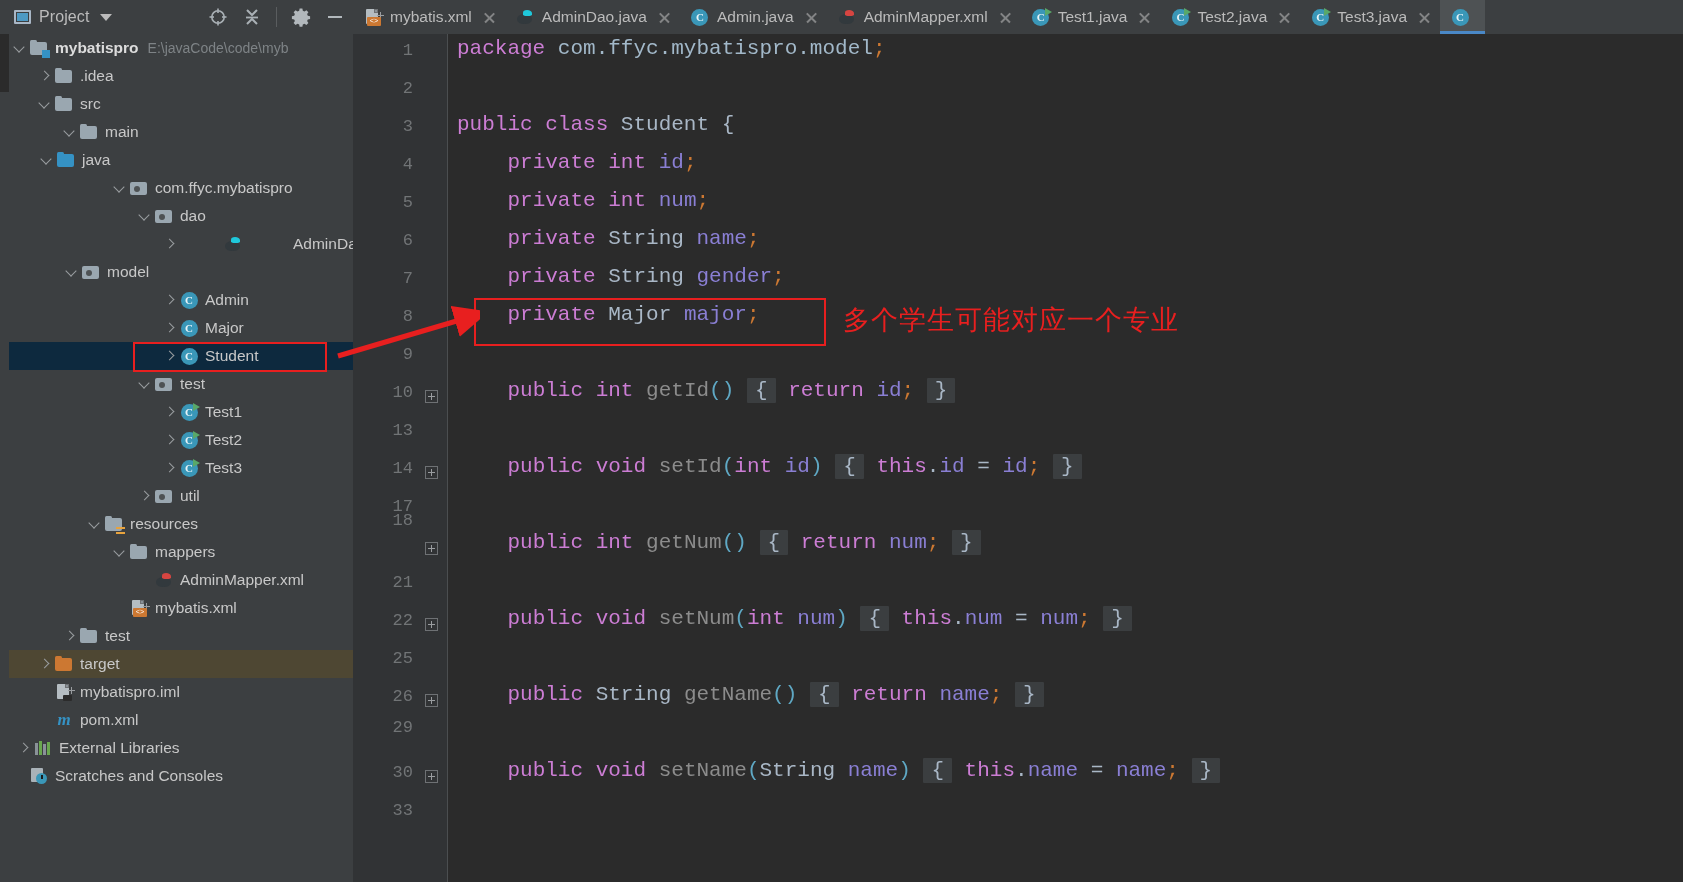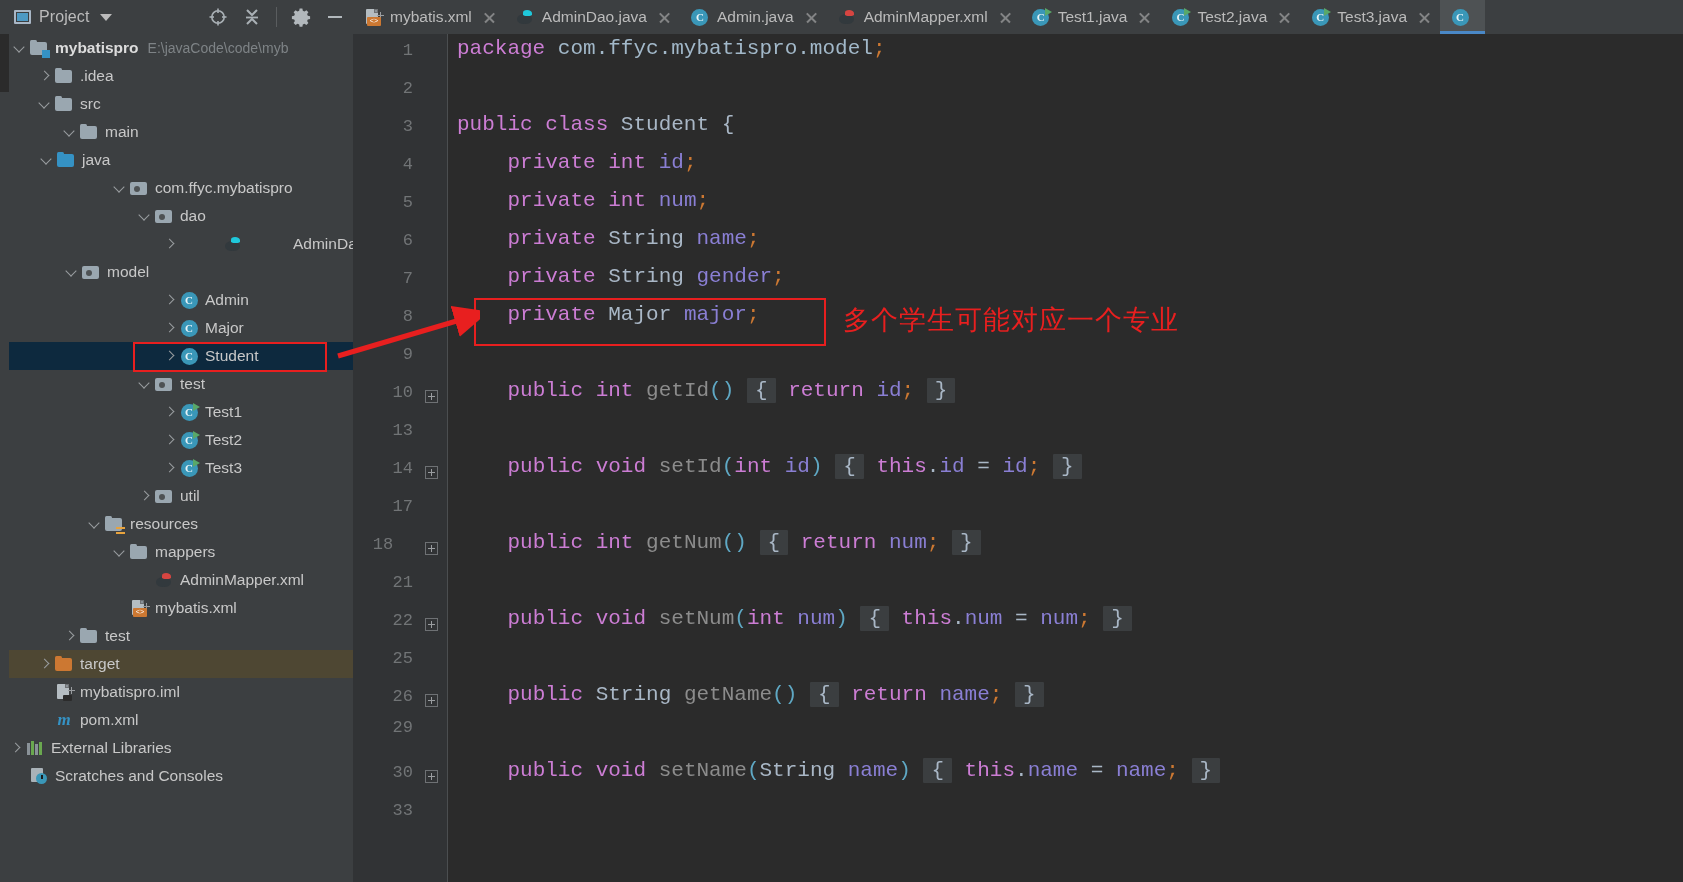--- a/index.html
+++ b/index.html
@@ -450,21 +450,21 @@
             <span class="fold"></span>
             <span class="dark"></span>
           </div>
           <span class="lbl">mybatispro.iml</span>
         </div>
         <div class="row" style="padding-left: 37px;">
           <div class="arrow"></div>
           <div class="ic ic-maven">m</div>
           <span class="lbl">pom.xml</span>
         </div>
-        <div class="row" style="padding-left: 8px;">
+        <div class="row" style="padding-left: 16px;">
           <div class="arrow right"></div>
           <div class="ic ic-lib">
             <span class="b b1"></span>
             <span class="b b2"></span>
             <span class="b b3"></span>
             <span class="b b4"></span>
           </div>
           <span class="lbl">External Libraries</span>
         </div>
         <div class="row" style="padding-left: 12px;">
@@ -555,21 +555,21 @@
           <div class="gline" style="top: 197px;">6</div>
           <div class="gline" style="top: 235px;">7</div>
           <div class="gline" style="top: 273px;">8</div>
           <div class="gline" style="top: 311px;">9</div>
           <div class="gline" style="top: 349px;">10</div>
           <div class="fold" style="top: 356px; left: 72px;"></div>
           <div class="gline" style="top: 387px;">13</div>
           <div class="gline" style="top: 425px;">14</div>
           <div class="fold" style="top: 432px; left: 72px;"></div>
           <div class="gline" style="top: 463px;">17</div>
-          <div class="gline" style="top: 501px; text-align: center;">18</div>
+          <div class="gline" style="top: 477px;">18</div>
           <div class="fold" style="top: 508px; left: 72px;"></div>
           <div class="gline" style="top: 539px;">21</div>
           <div class="gline" style="top: 577px;">22</div>
           <div class="fold" style="top: 584px; left: 72px;"></div>
           <div class="gline" style="top: 615px;">25</div>
           <div class="gline" style="top: 653px;">26</div>
           <div class="fold" style="top: 660px; left: 72px;"></div>
           <div class="gline" style="top: 684px;">29</div>
           <div class="gline" style="top: 729px;">30</div>
           <div class="fold" style="top: 736px; left: 72px;"></div>

